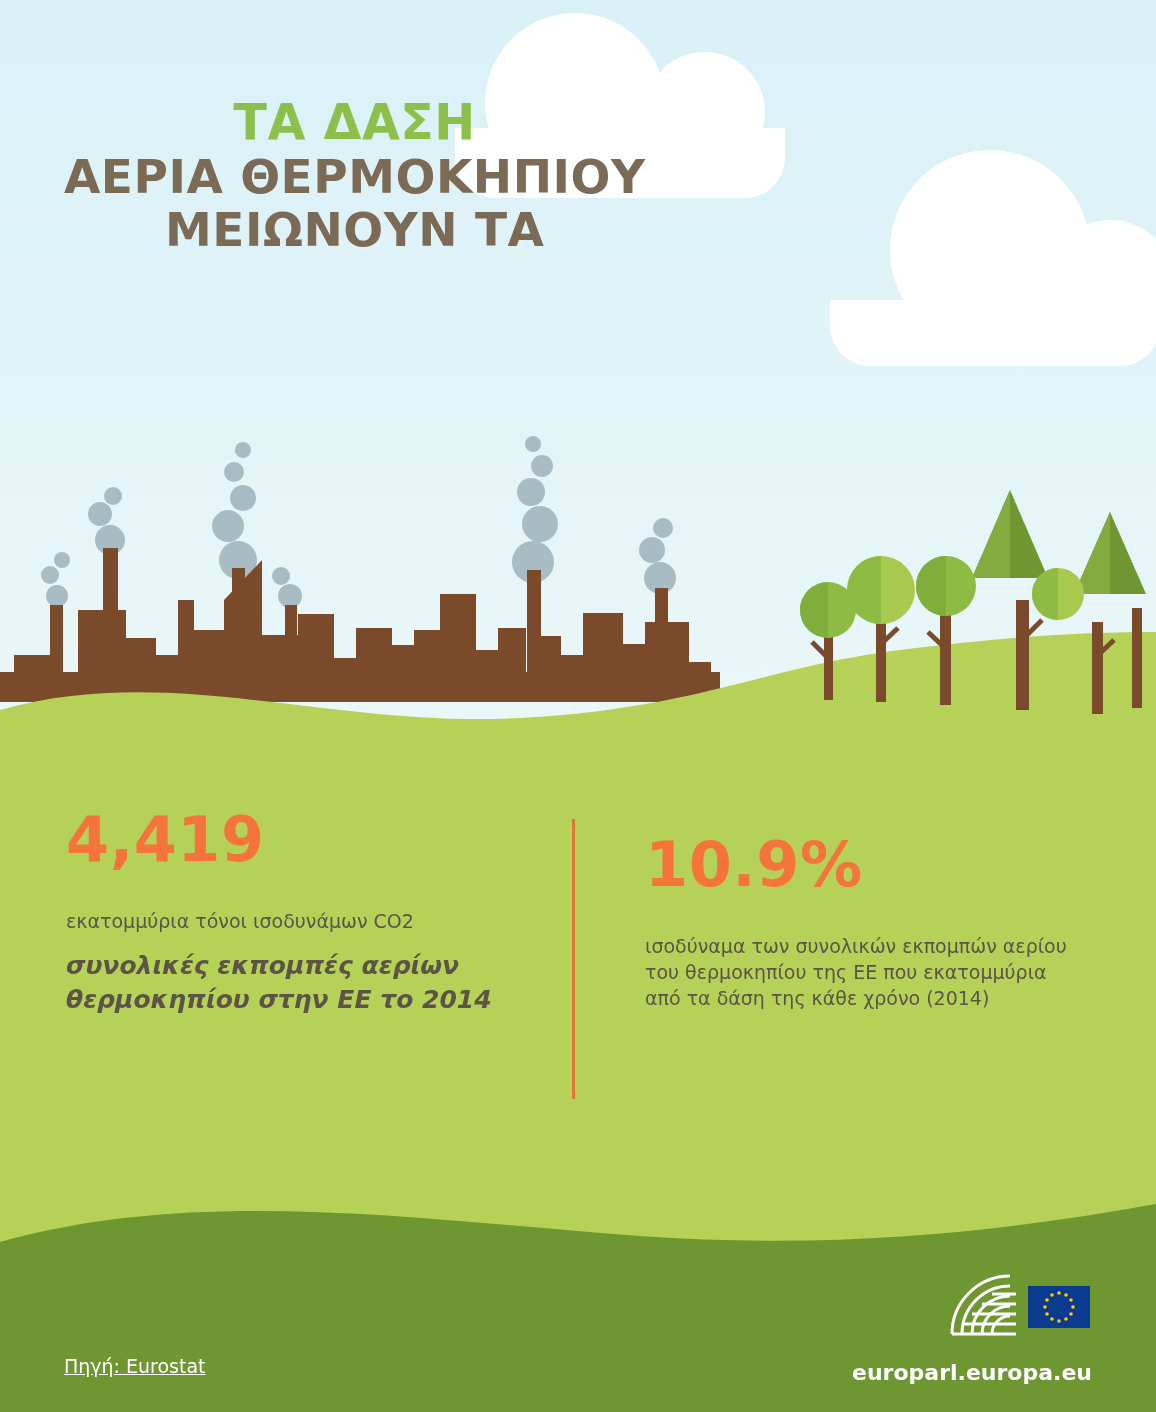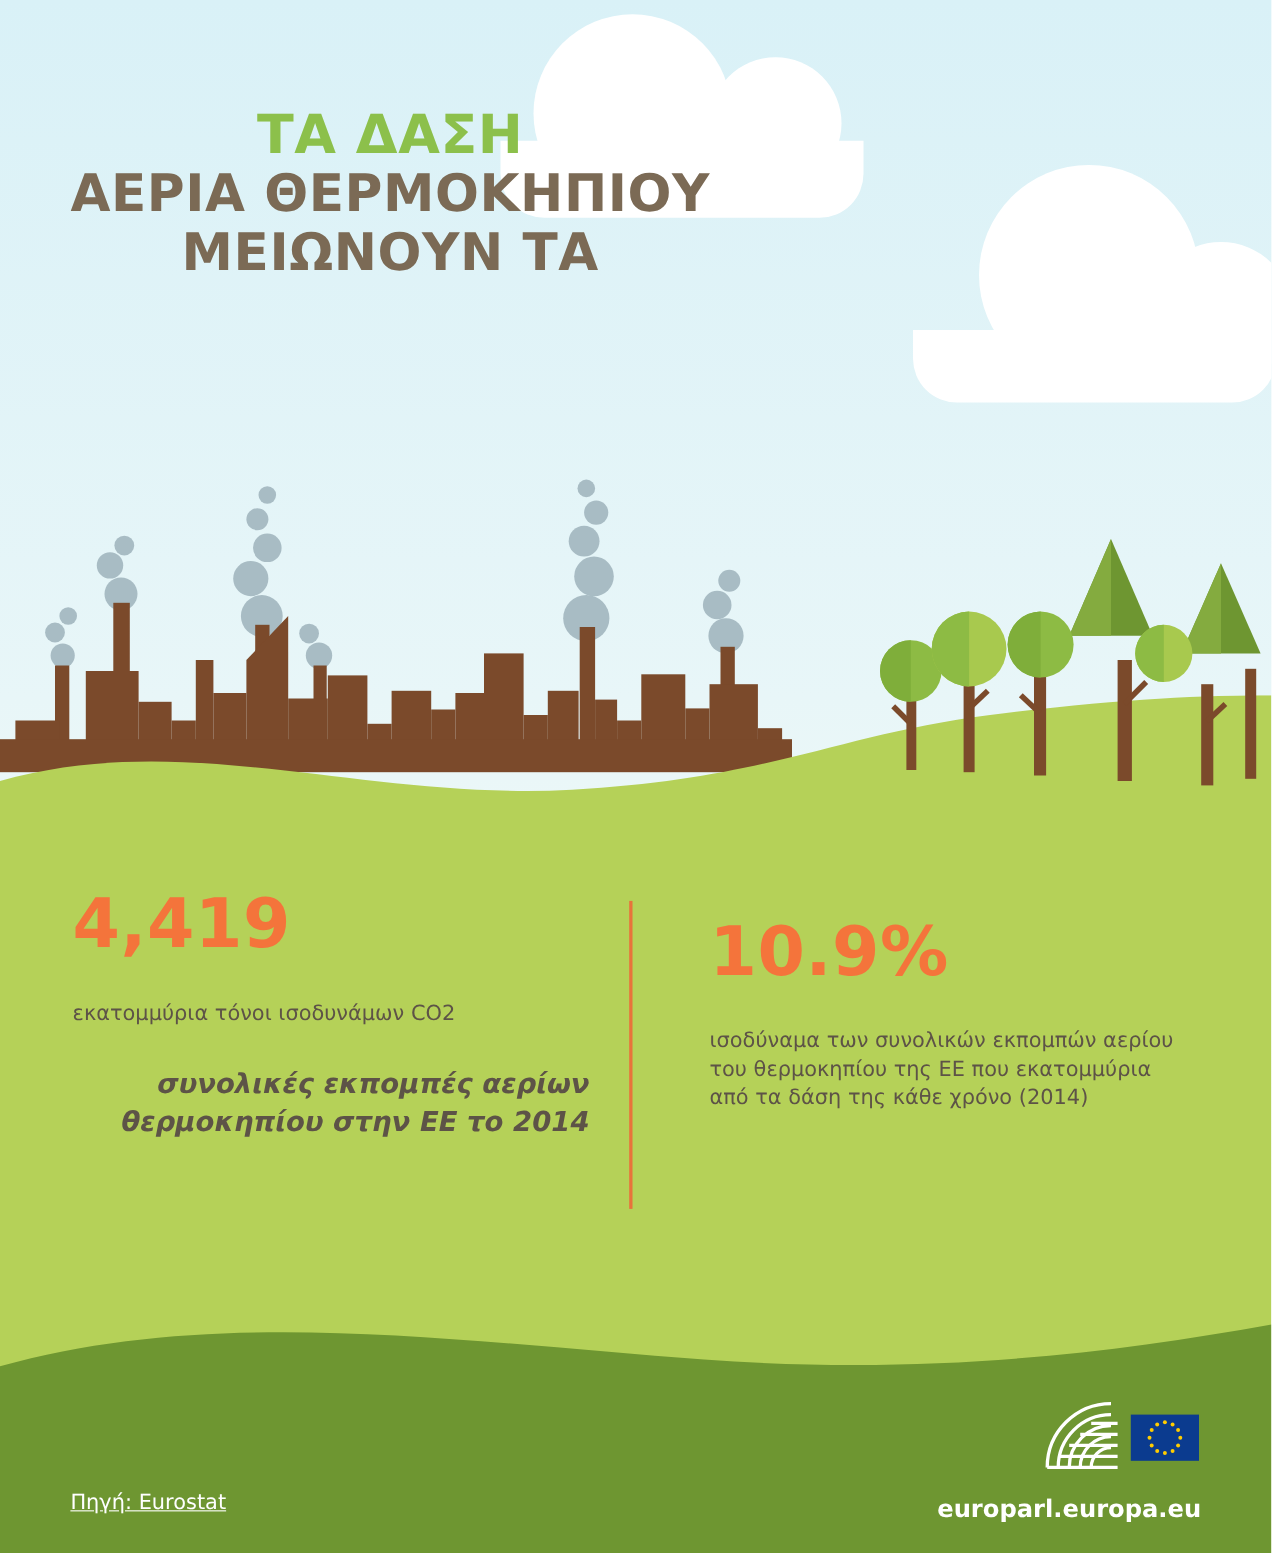--- a/index.html
+++ b/index.html
@@ -143,22 +143,21 @@
     color: #5d5347;
     line-height: 1.36;
     margin: 0;
   }
   .stat-text-italic {
     font-size: 25px;
     font-style: italic;
     font-weight: bold;
     color: #5d5347;
     line-height: 1.36;
-    margin: 34px 0 0 0;
-    text-align: right;
+    margin: 14px 0 0 0;
   }
   .stat-text .paren { font-weight: normal; }
 
   
   .source {
     position: absolute;
     left: 64px;
     top: 1355px;
     font-size: 19px;
     color: #ffffff;

